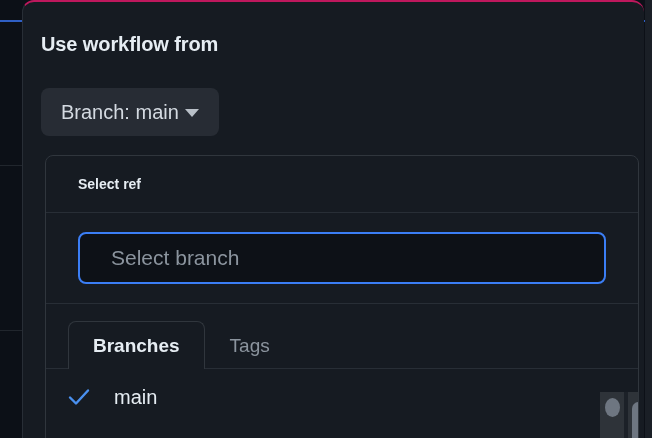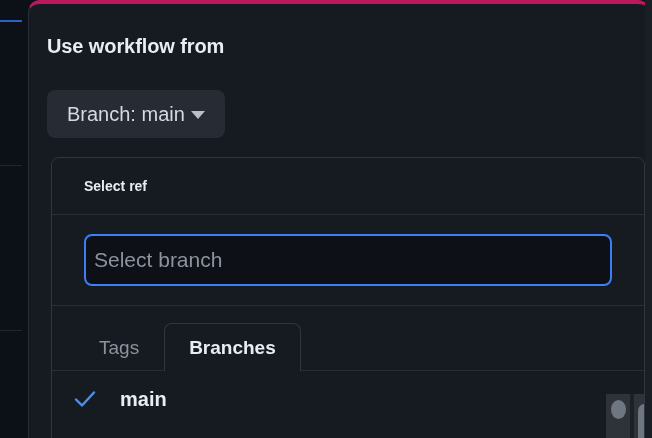--- a/index.html
+++ b/index.html
@@ -45,29 +45,29 @@
     position: absolute;
     right: 0;
     width: 16px;
     height: 2px;
     background: #2f5fc4;
   }
 
   
   .dialog {
     position: absolute;
-    left: 28px;
+    left: 22px;
     top: 0;
     width: 622px;
     height: 438px;
     background: #161b22;
     border-top-left-radius: 12px;
     border-top-right-radius: 12px;
     border-left: 1px solid #282e36;
-    border-top: 4px solid #be185d;
+    border-top: 2px solid #be185d;
     box-sizing: border-box;
     overflow: hidden;
   }
 
   .dialog-title {
     position: absolute;
     left: 18px;
     top: 32px;
     font-size: 20px;
     font-weight: bold;
@@ -139,21 +139,21 @@
   .ref-search-row {
     padding: 19px 32px 19px 32px;
     border-bottom: 1px solid #282e36;
     box-sizing: border-box;
   }
   .ref-search-input {
     display: block;
     width: 100%;
     height: 52px;
     box-sizing: border-box;
-    padding: 0 8px;
+    padding: 0 31px;
     background: #0d1117;
     border: 2px solid #3b7ef5;
     border-radius: 8px;
     outline: none;
     color: #e6edf3;
     font-size: 21px;
     font-family: "Liberation Sans", sans-serif;
     caret-color: #c9d1d9;
   }
   .ref-search-input::placeholder {
@@ -226,21 +226,21 @@
   }
   .check-icon {
     width: 34px;
     flex: 0 0 34px;
     display: flex;
     align-items: center;
   }
   .check-icon svg { display: block; }
   .ref-list-item-label {
     font-size: 20px;
-    font-weight: bold;
+    font-weight: normal;
     color: #e6edf3;
     line-height: 1;
     margin-left: 12px;
   }
 
   
   .scrollbar {
     position: absolute;
     background: #2e3339;
   }
@@ -292,22 +292,22 @@
       <div class="ref-panel-header">
         <span class="ref-panel-header-title">Select ref</span>
       </div>
 
       <div class="ref-search-row">
         <input class="ref-search-input" type="text" autofocus="" placeholder="Select branch" style="">
       </div>
 
       <div class="ref-tabs">
         <div class="ref-tabs-underline"></div>
+        <button class="ref-tab active">Branches</button>
         <button class="ref-tab">Tags</button>
-        <button class="ref-tab active">Branches</button>
       </div>
 
       <div class="ref-list">
         <div class="ref-list-item">
           <span class="check-icon">
             <svg width="22" height="18" viewBox="0 0 22 18" aria-hidden="true">
               <path d="M2 9.5 L8 15.5 L20 2.5" fill="none" stroke="#4a90ef" stroke-width="2.4" stroke-linecap="round" stroke-linejoin="round"></path>
             </svg>
           </span>
           <span class="ref-list-item-label">main</span>

